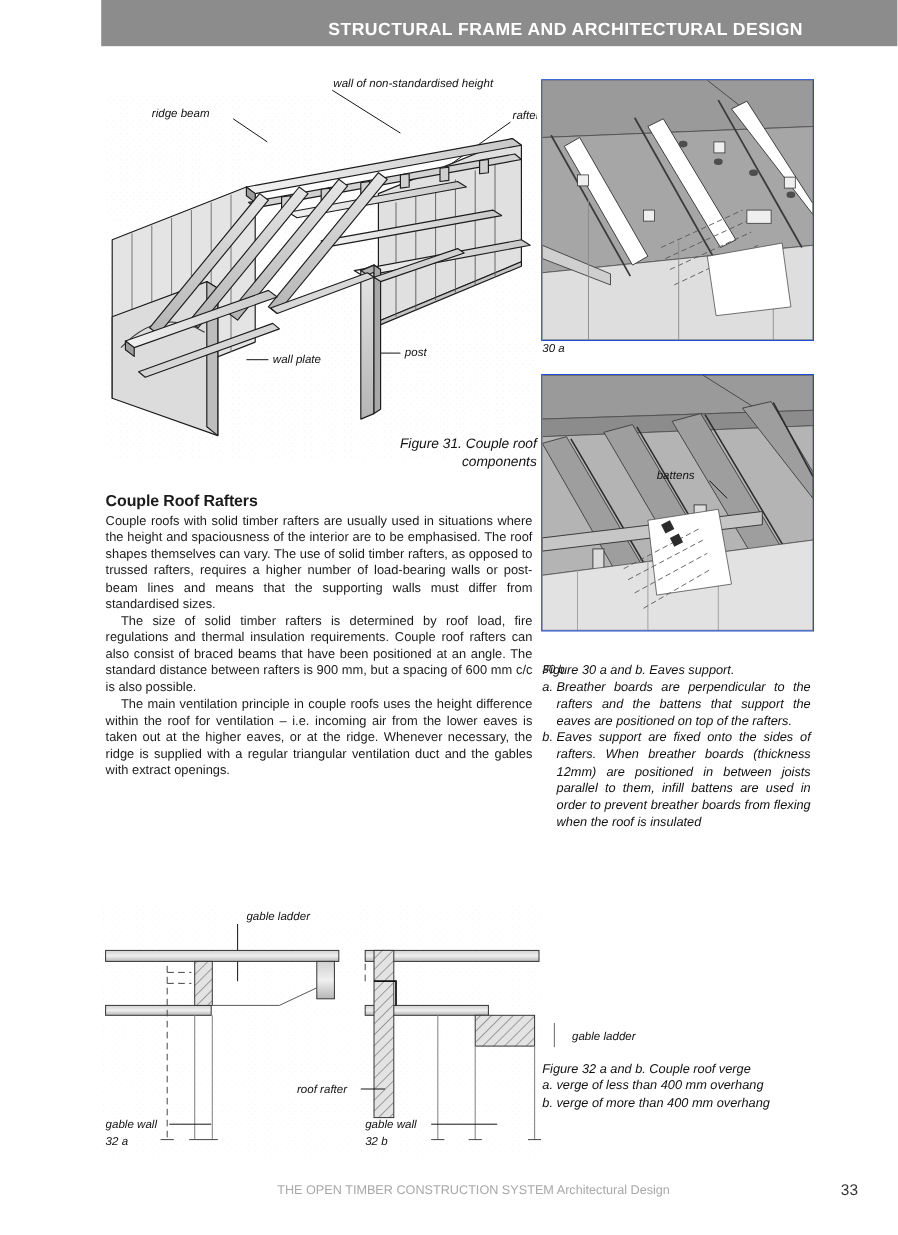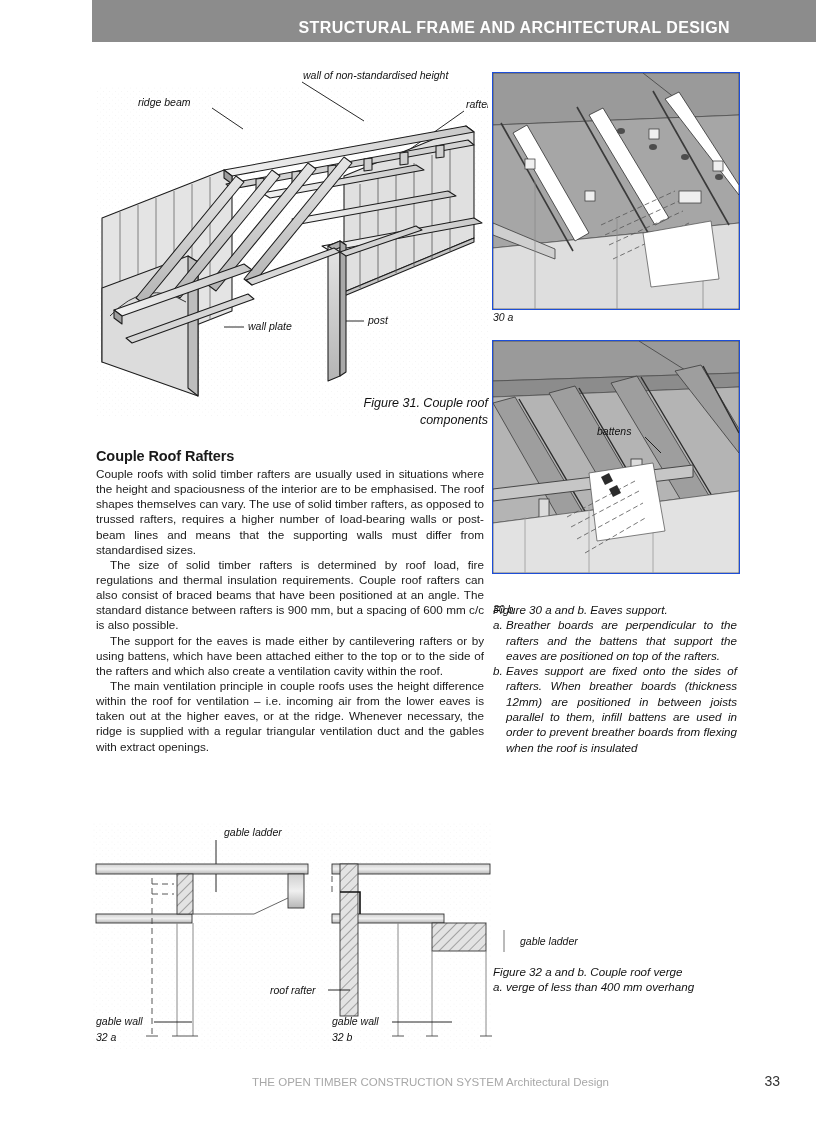--- a/index.html
+++ b/index.html
@@ -306,21 +306,20 @@
     </g>
   </svg>
 </div>
 
 <div class="fig31-caption">Figure 31. Couple roof components</div>
 
 <div class="article">
   <h2>Couple Roof Rafters</h2>
   <p>Couple roofs with solid timber rafters are usually used in situations where the height and spaciousness of the interior are to be emphasised. The roof shapes themselves can vary. The use of solid timber rafters, as opposed to trussed rafters, requires a higher number of load-bearing walls or post-beam lines and means that the supporting walls must differ from standardised sizes.</p>
   <p class="indent">The size of solid timber rafters is determined by roof load, fire regulations and thermal insulation requirements. Couple roof rafters can also consist of braced beams that have been positioned at an angle. The standard distance between rafters is 900 mm, but a spacing of 600 mm c/c is also possible.</p>
-  <p class="indent">The support for the eaves is made either by cantilevering rafters or by using battens, which have been attached either to the top or to the side of the rafters and which also create a ventilation cavity within the roof.</p>
   <p class="indent">The main ventilation principle in couple roofs uses the height difference within the roof for ventilation – i.e. incoming air from the lower eaves is taken out at the higher eaves, or at the ridge. Whenever necessary, the ridge is supplied with a regular triangular ventilation duct and the gables with extract openings.</p>
 </div>
 
 <div class="photo" id="photo-30a">
   <svg width="246" height="236" viewBox="0 0 246 236" xmlns="http://www.w3.org/2000/svg">
     <rect width="246" height="236" fill="#d9d9d9"></rect>
 
     <polygon points="0,0 246,0 246,42 0,52" fill="#9a9a9a" stroke="#4a4a4a" stroke-width="0.8"></polygon>
     <line x1="150" y1="0" x2="196" y2="36" stroke="#4a4a4a" stroke-width="0.9"></line>
 
@@ -536,18 +535,19 @@
 <div class="gable-ladder-right">
   <svg width="200" height="30" viewBox="0 0 200 30" xmlns="http://www.w3.org/2000/svg">
     <line x1="4" y1="0" x2="4" y2="22" stroke="#777" stroke-width="1"></line>
     <text x="20" y="15" font-family="Liberation Sans, sans-serif" font-style="italic" font-size="10.5" fill="#111">gable ladder</text>
   </svg>
 </div>
 
 <div class="fig32-caption">
   <div>Figure 32 a and b. Couple roof verge</div>
   <div class="just">a. verge of less than 400 mm overhang</div>
+  <div class="just">b. verge of more than 400 mm overhang</div>
 </div>
 
 <div class="footer">
   <div class="footer-text">THE OPEN TIMBER CONSTRUCTION SYSTEM Architectural Design</div>
   <div class="page-num">33</div>
 </div>
 
 </body></html>

